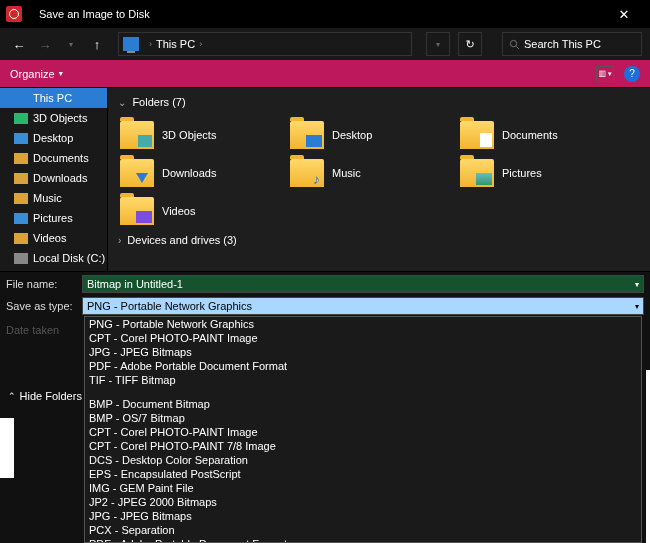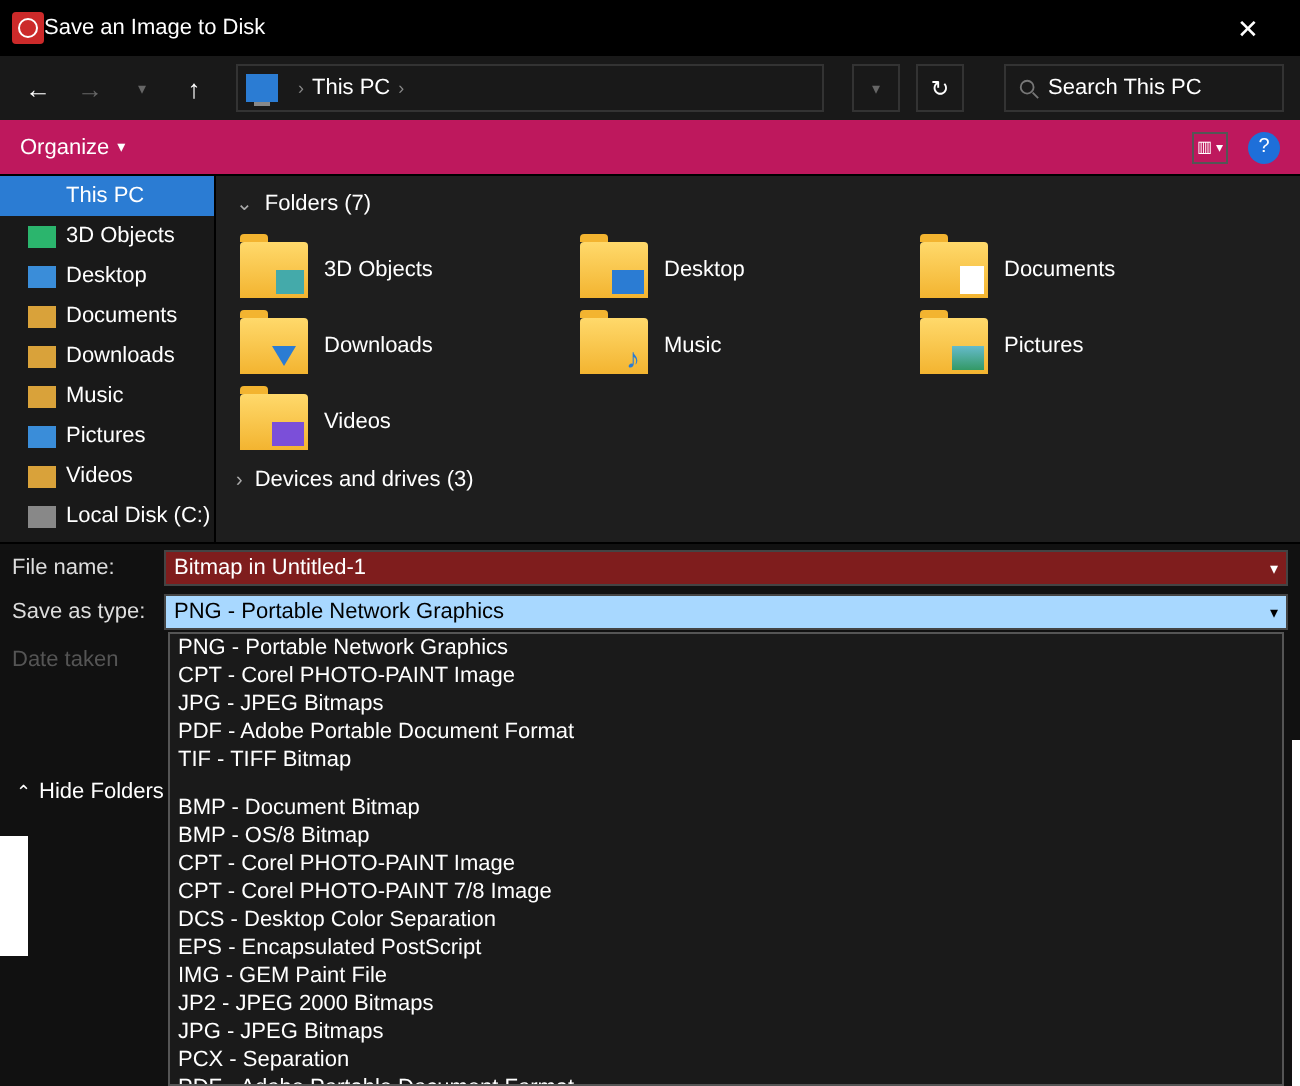--- a/index.html
+++ b/index.html
@@ -1,18 +1,18 @@
 <!DOCTYPE html>
 <html><head>
 <meta charset="utf-8">
 <style>
 *{margin:0;padding:0;box-sizing:border-box;font-family:"Segoe UI",Tahoma,sans-serif;font-size:11px;color:#fff}
 body{width:650px;height:543px;background:#1a1a1a;overflow:hidden;position:relative}
 .titlebar{height:28px;background:#000;display:flex;align-items:center;padding:0 6px;justify-content:space-between}
-.titlebar-left{display:flex;align-items:center;gap:0}
+.titlebar-left{display:flex;align-items:center;gap:17px}
 .app-icon{width:16px;height:16px;background:#cc2a2a;border-radius:2px;display:flex;align-items:center;justify-content:center}
 .app-icon::before{content:"";width:8px;height:8px;border:1.5px solid #fff;border-radius:50%}
 .close-x{width:40px;height:28px;display:flex;align-items:center;justify-content:center;cursor:pointer;font-size:13px}
 .navbar{height:32px;background:#191919;display:flex;align-items:center;padding:0 8px;gap:4px}
 .nav-arrow{width:22px;height:22px;display:flex;align-items:center;justify-content:center;cursor:pointer;font-size:13px}
 .dim{color:#666}
 .crumb-box{flex:1;height:24px;background:#191919;border:1px solid #333;display:flex;align-items:center;padding:0 4px;margin:0 6px}
 .pc-icon{width:16px;height:14px;background:#2b7cd3;margin-right:6px;position:relative}
 .pc-icon::after{content:"";position:absolute;bottom:-2px;left:4px;width:8px;height:2px;background:#888}
 .crumb-sep{margin:0 4px;color:#888;font-size:9px}
@@ -49,21 +49,21 @@
 .fld.desk::after{content:"";position:absolute;bottom:2px;right:2px;width:16px;height:12px;background:#2b7cd3}
 .fld.doc::after{content:"";position:absolute;bottom:2px;right:2px;width:12px;height:14px;background:#fff}
 .fld.down::after{content:"";position:absolute;bottom:4px;right:6px;width:0;height:0;border-left:6px solid transparent;border-right:6px solid transparent;border-top:10px solid #2b7cd3}
 .fld.mus::after{content:"♪";position:absolute;bottom:0;right:4px;font-size:14px;color:#2b7cd3}
 .fld.pic::after{content:"";position:absolute;bottom:2px;right:2px;width:16px;height:12px;background:linear-gradient(#6bc,#396)}
 .fld.vid::after{content:"";position:absolute;bottom:2px;right:2px;width:16px;height:12px;background:#7b4fd9}
 .bottom{position:absolute;left:0;right:0;bottom:0;height:272px;background:#111;border-top:1px solid #000}
 .field-row{display:flex;align-items:center;height:20px;margin:2px 6px}
 .field-lbl{width:76px;text-align:left;padding-right:8px;color:#ddd}
 .field-lbl.dim{color:#555}
-.combo{flex:1;height:18px;background:#7f1d1d;border:1px solid #444;display:flex;align-items:center;justify-content:space-between;padding:0 4px;cursor:pointer}
+.combo{flex:1;height:18px;background:#14532d;border:1px solid #444;display:flex;align-items:center;justify-content:space-between;padding:0 4px;cursor:pointer}
 .combo.hi{background:#a8d8ff;color:#000}
 .combo.hi span{color:#000}
 .combo-arrow{font-size:8px}
 .dropdown{position:absolute;left:84px;right:8px;top:44px;bottom:0;background:#1a1a1a;border:1px solid #555;overflow-y:auto}
 .dd-item{height:14px;padding:0 4px;display:flex;align-items:center;cursor:pointer;font-size:11px}
 .dd-spacer{height:10px}
 .hide-folders{position:absolute;left:8px;top:390px;display:flex;align-items:center;gap:4px;cursor:pointer;z-index:5}
 .right-strip{position:absolute;right:0;top:370px;width:4px;height:173px;background:#fff}
 .left-bits{position:absolute;left:0;top:418px;width:14px;height:60px;background:#fff}
 </style>
@@ -212,21 +212,21 @@
     <div class="field-lbl dim">Date taken</div>
   </div>
   <div class="dropdown" id="dd">
       <div class="dd-item">PNG - Portable Network Graphics</div>
       <div class="dd-item">CPT - Corel PHOTO-PAINT Image</div>
       <div class="dd-item">JPG - JPEG Bitmaps</div>
       <div class="dd-item">PDF - Adobe Portable Document Format</div>
       <div class="dd-item">TIF - TIFF Bitmap</div>
       <div class="dd-spacer"></div>
       <div class="dd-item">BMP - Document Bitmap</div>
-      <div class="dd-item">BMP - OS/8 Bitmap</div>
+      <div class="dd-item">BMP - OS/7 Bitmap</div>
       <div class="dd-item">CPT - Corel PHOTO-PAINT Image</div>
       <div class="dd-item">CPT - Corel PHOTO-PAINT 7/8 Image</div>
       <div class="dd-item">DCS - Desktop Color Separation</div>
       <div class="dd-item">EPS - Encapsulated PostScript</div>
       <div class="dd-item">IMG - GEM Paint File</div>
       <div class="dd-item">JP2 - JPEG 2000 Bitmaps</div>
       <div class="dd-item">JPG - JPEG Bitmaps</div>
       <div class="dd-item">PCX - Separation</div>
       <div class="dd-item">PDF - Adobe Portable Document Format</div>
     </div>

